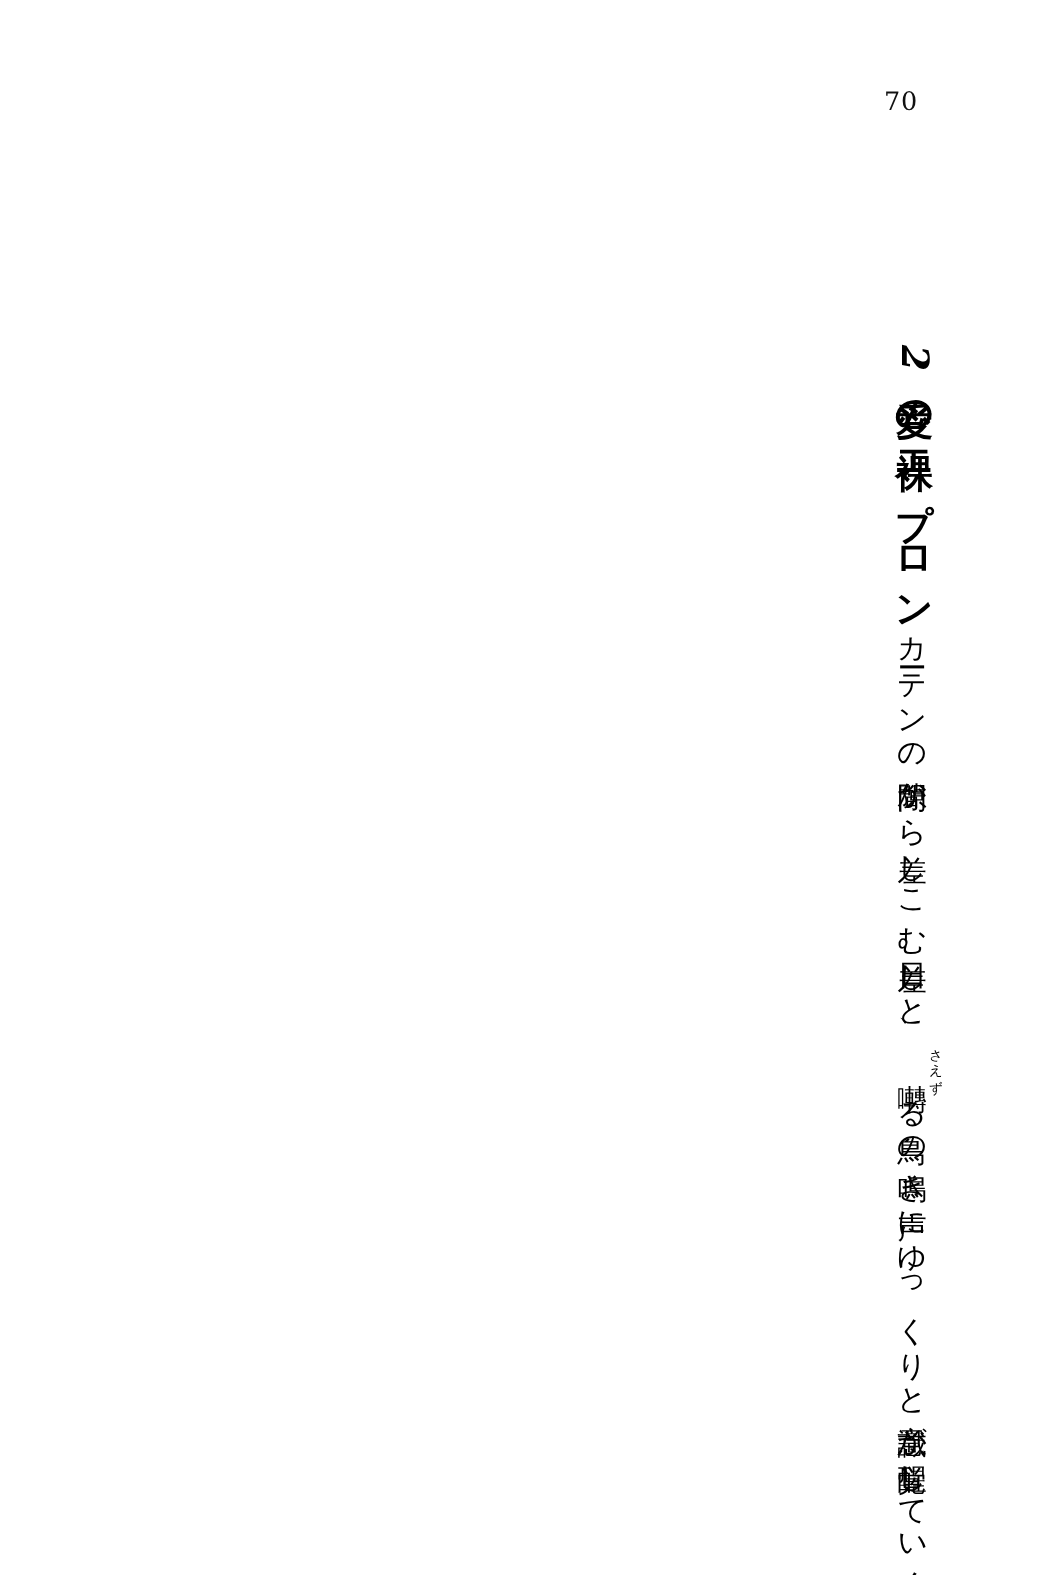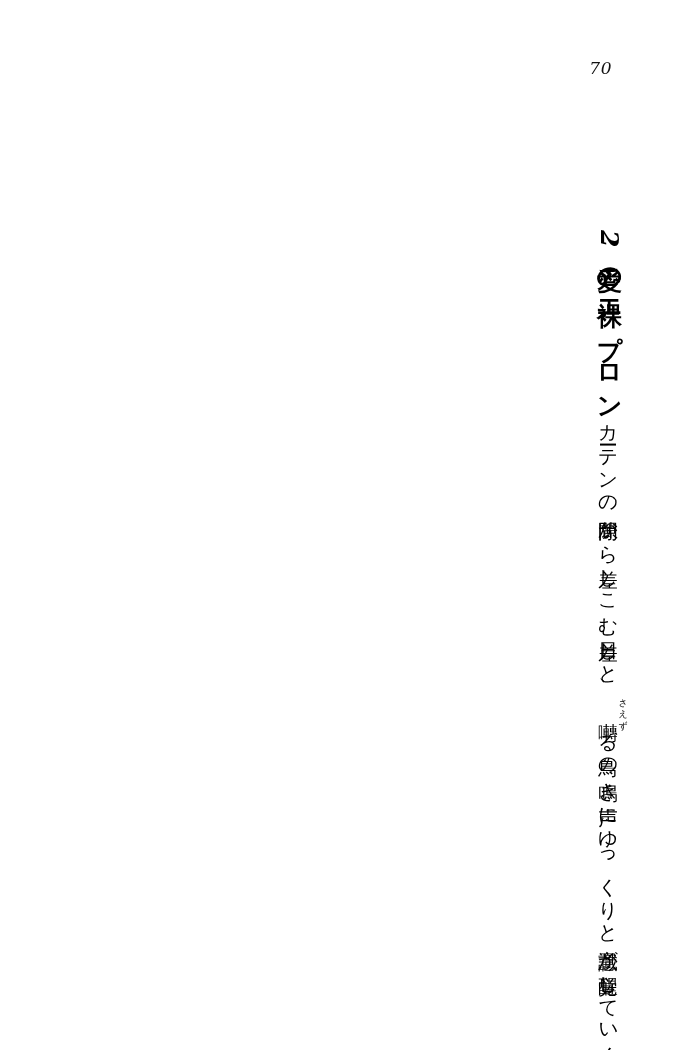--- a/index.html
+++ b/index.html
@@ -18,21 +18,20 @@
     background: #ffffff;
     overflow: hidden;
   }
   
   #page-number {
     position: absolute;
     top: 58px;
     right: 88px;
     font-size: 17px;
     font-family: "DejaVu Serif", "Liberation Serif", serif;
-    font-style: italic;
     letter-spacing: 0.5px;
     color: #111;
   }
   
   #text-block {
     position: absolute;
     top: 112px;
     left: 62px;
     right: 72px;
     height: 868px;

